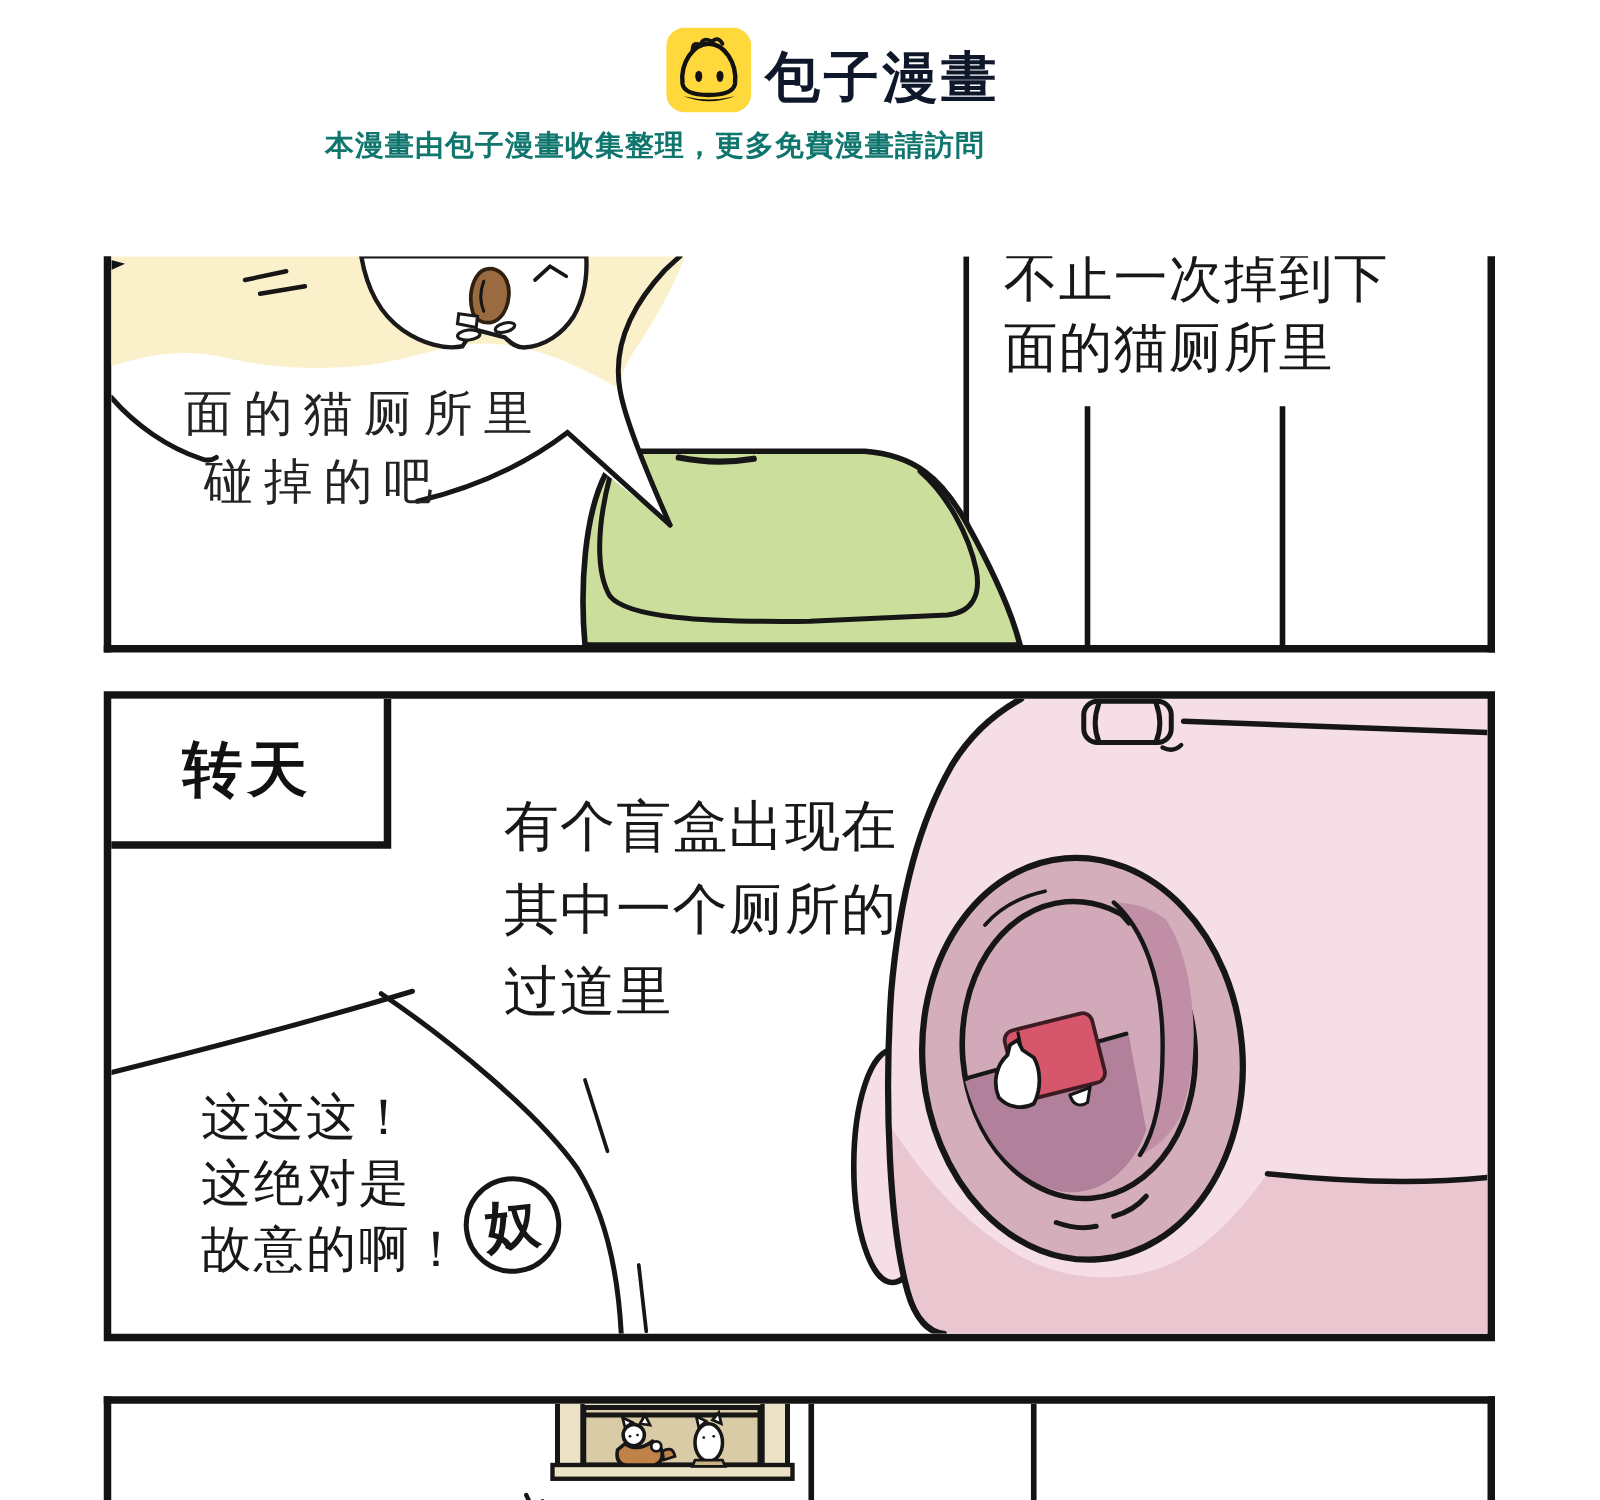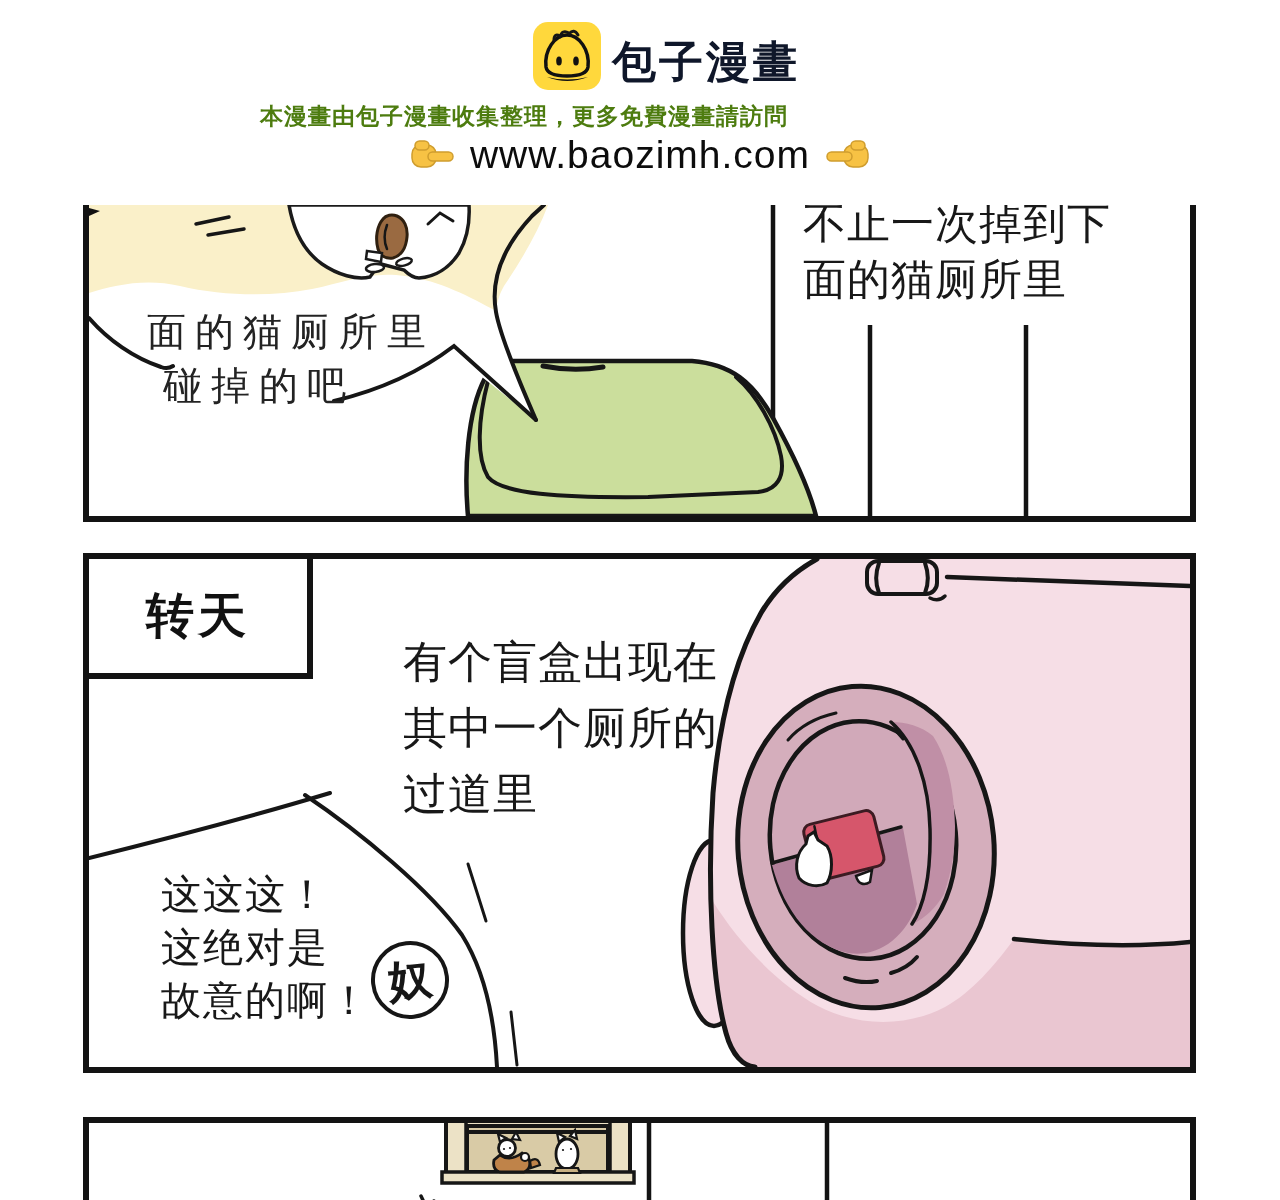--- a/index.html
+++ b/index.html
@@ -3,21 +3,21 @@
 <meta charset="utf-8">
 <style>
   html,body{margin:0;padding:0;background:#fff;}
   #page{position:relative;width:1280px;height:1200px;background:#ffffff;overflow:hidden;
         font-family:"Liberation Sans","DejaVu Sans",sans-serif;color:#161616;}
   
   #header{position:absolute;left:0;top:0;width:1280px;height:185px;}
   #logo{position:absolute;left:533px;top:22px;width:68px;height:68px;}
   #brand-title{position:absolute;left:612px;top:33px;font-size:44px;font-weight:800;letter-spacing:3px;color:#0f172a;}
   #subtitle{position:absolute;left:0;top:101px;width:1048px;text-align:center;
-            font-size:23px;font-weight:600;letter-spacing:1px;color:#4d7c0f;}
+            font-size:23px;font-weight:600;letter-spacing:1px;color:#0f766e;}
   #url-row{position:absolute;left:0;top:133px;width:1280px;display:flex;justify-content:center;
            align-items:center;gap:16px;}
   #url-row .hand{width:44px;height:32px;}
   #site-url{font-size:39px;font-weight:500;letter-spacing:1px;color:#0c0c0c;}
   
   .panel{position:absolute;left:83px;width:1113px;box-sizing:border-box;background:#fff;
          border:6px solid #131313;overflow:hidden;margin-top:20px;}
   #panel-1{top:185px;height:317px;border-top:none;}
   #panel-2{top:533px;height:520px;}
   #panel-3{top:1097px;height:103px;border-bottom:none;}
@@ -48,33 +48,20 @@
       <path d="M 13 45 C 11 28 22 13 34 13 C 46 13 57 28 55 45 C 54 51 48 54 34 54 C 20 54 14 51 13 45 Z" fill="none" stroke="#111" stroke-width="3.5"></path>
       <path class="nofill" stroke-width="3" d="M 27 15 Q 29 7 36 11"></path>
       <path class="nofill" stroke-width="3" d="M 36 12 Q 41 6 45 13"></path>
       <path class="nofill" stroke-width="3" d="M 21 18 Q 21 11 27 14"></path>
       <ellipse cx="26" cy="39" rx="2.8" ry="4.5" fill="#111"></ellipse>
       <ellipse cx="43" cy="39" rx="2.8" ry="4.5" fill="#111"></ellipse>
       <path d="M 14 55 Q 34 63 55 55 Q 34 60 14 55 Z" fill="#111"></path>
     </svg>
     <div id="brand-title">包子漫畫</div>
     <div id="subtitle">本漫畫由包子漫畫收集整理，更多免費漫畫請訪問</div>
-    <div id="url-row">
-      <svg class="hand" viewBox="0 0 44 30">
-        <rect x="2" y="5" width="24" height="22" rx="9" stroke="#cf9d2e" stroke-width="1.5" fill="#F7C244"></rect>
-        <rect x="18" y="12" width="25" height="9" rx="4.5" stroke="#cf9d2e" stroke-width="1.5" fill="#F7C244"></rect>
-        <rect x="5" y="1" width="14" height="9" rx="4.5" stroke="#cf9d2e" stroke-width="1.5" fill="#F7C244"></rect>
-      </svg>
-      <span id="site-url">www.baozimh.com</span>
-      <svg class="hand" viewBox="0 0 44 30" style="transform:scaleX(-1)">
-        <rect x="2" y="5" width="24" height="22" rx="9" stroke="#cf9d2e" stroke-width="1.5" fill="#F7C244"></rect>
-        <rect x="18" y="12" width="25" height="9" rx="4.5" stroke="#cf9d2e" stroke-width="1.5" fill="#F7C244"></rect>
-        <rect x="5" y="1" width="14" height="9" rx="4.5" stroke="#cf9d2e" stroke-width="1.5" fill="#F7C244"></rect>
-      </svg>
-    </div>
   </div>
 
   <div id="panel-1" class="panel">
     <svg class="art" viewBox="89 185 1101 311" preserveAspectRatio="none">
 
       <path d="M 89 185 L 548 185 C 538 212 521 241 504 266 C 500 273 497 281 496 291
                C 470 277 441 261 405 256 C 368 251 344 263 312 269 C 272 277 222 276 180 266
                C 146 258 114 265 89 273 Z" fill="#FAF0C9"></path>
 
       <g stroke="#131313" stroke-width="4.5">

